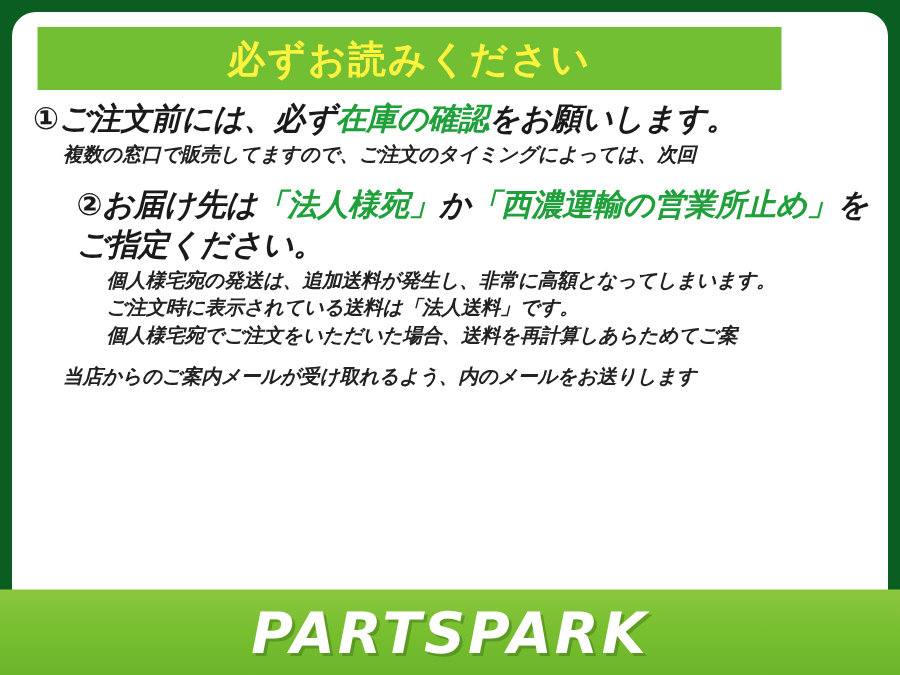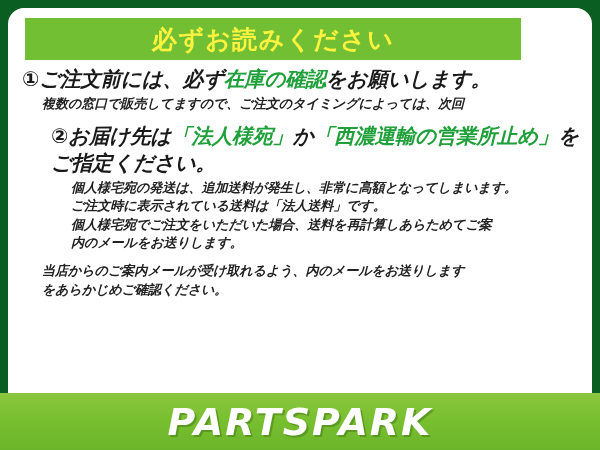--- a/index.html
+++ b/index.html
@@ -152,28 +152,26 @@
       </div>
 
       <div class="notice-item" id="item-2">
         <div class="item-heading wrap">
           <span>②</span><span>お届け先は</span><span class="hl">「法人様宛」</span><span>か</span><span class="hl">「西濃運輸の営業所止め」</span><span>をご指定ください。</span>
         </div>
         <div class="item-sub">
           <div>個人様宅宛の発送は、追加送料が発生し、非常に高額となってしまいます。</div>
           <div>ご注文時に表示されている送料は「法人送料」です。</div>
           <div>個人様宅宛でご注文をいただいた場合、送料を再計算しあらためてご案</div>
-          <div>内のメールをお送りします。</div>
         </div>
       </div>
 
       <div class="notice-item" id="item-3">
         <div class="item-sub">
           <div>当店からのご案内メールが受け取れるよう、内のメールをお送りします</div>
-          <div>をあらかじめご確認ください。</div>
         </div>
       </div>
 
     </div>
   </div>
 
   <div id="footer-band">
     <div id="brand-logo">PARTSPARK</div>
   </div>
 

